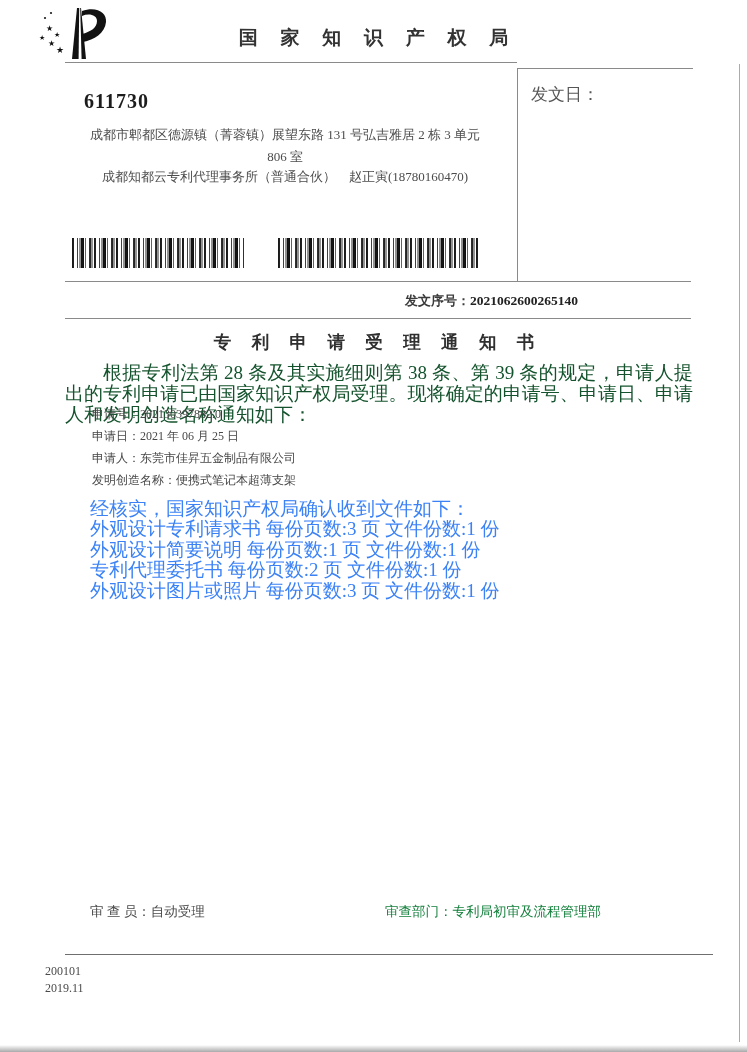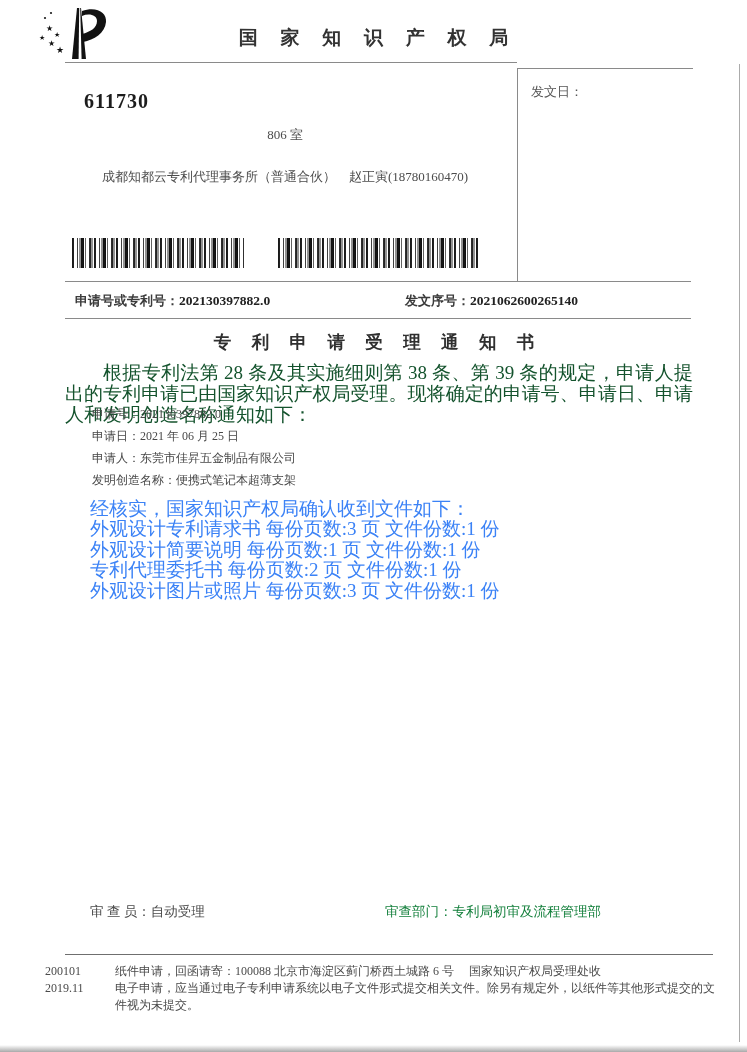--- a/index.html
+++ b/index.html
@@ -24,21 +24,21 @@
     left: 65px; top: 25px; width: 626px;
     text-align: center;
     font-size: 19px; font-weight: bold;
     letter-spacing: 9px; color: #333333;
     white-space: nowrap;
   }
   .rule { background: #8a8a8a; }
   .rule-header { left: 65px; top: 62px; width: 452px; height: 1px; }
   .datebox-top { left: 517px; top: 68px; width: 176px; height: 1px; }
   .datebox-vline { left: 517px; top: 68px; width: 1px; height: 213px; }
-  .dispatch-label { left: 531px; top: 83px; font-size: 13px; color: #565656; }
+  .dispatch-label { left: 531px; top: 83px; font-size: 17px; color: #565656; }
   .dispatch-date {
     left: 524px; top: 142px; font-size: 17px;
     color: #2e2e2e; letter-spacing: 1px; white-space: nowrap;
   }
 
   
   .postal-code {
     left: 84px; top: 90px; font-size: 20px;
     font-weight: bold; color: #1c1c1c; letter-spacing: 1px;
   }
@@ -150,31 +150,29 @@
 
   <div class="abs agency-title">国 家 知 识 产 权 局</div>
   <div class="abs rule rule-header"></div>
 
   <div class="abs rule datebox-top"></div>
   <div class="abs rule datebox-vline"></div>
   <div class="abs dispatch-label">发文日：</div>
 
   <div class="abs postal-code">611730</div>
   <div class="abs address-block">
+    <div>成都市郫都区德源镇（菁蓉镇）展望东路 131 号弘吉雅居 2 栋 3 单元</div>
     <div>806 室</div>
   </div>
   <div class="abs agency-line">成都知都云专利代理事务所（普通合伙）　赵正寅(18780160470)</div>
 
   <div class="abs barcode barcode-1"></div>
   <div class="abs barcode barcode-2"></div>
 
   <div class="abs rule rule-ref-top"></div>
-  <div class="abs ref-app">
-    <span class="ref-label">申请号或专利号：</span><span class="ref-number">202130397882.0</span>
-  </div>
   <div class="abs ref-serial">
     <span class="ref-label">发文序号：</span><span class="ref-number">2021062600265140</span>
   </div>
   <div class="abs rule rule-ref-bottom"></div>
 
   <div class="abs notice-title">专 利 申 请 受 理 通 知 书</div>
   <div class="abs notice-paragraph">根据专利法第 28 条及其实施细则第 38 条、第 39 条的规定，申请人提出的专利申请已由国家知识产权局受理。现将确定的申请号、申请日、申请人和发明创造名称通知如下：</div>
 
   <div class="abs field-list">
     <div><span>申请号：</span><span>202130397882.0</span></div>
@@ -197,20 +195,16 @@
   </div>
   <div class="abs sig-department">
     <span>审查部门：</span><span>专利局初审及流程管理部</span>
   </div>
 
   <div class="abs rule-footer rule"></div>
   <div class="abs footer-codes">
     <div>200101</div>
     <div>2019.11</div>
   </div>
-  <div class="abs footer-text">
-    <div>纸件申请，回函请寄：100088  北京市海淀区蓟门桥西土城路 6 号　 国家知识产权局受理处收</div>
-    <div>电子申请，应当通过电子专利申请系统以电子文件形式提交相关文件。除另有规定外，以纸件等其他形式提交的文件视为未提交。</div>
-  </div>
 
   <div class="abs scan-right-edge"></div>
   <div class="abs scan-bottom-strip"></div>
 </div>
 
 </body></html>

